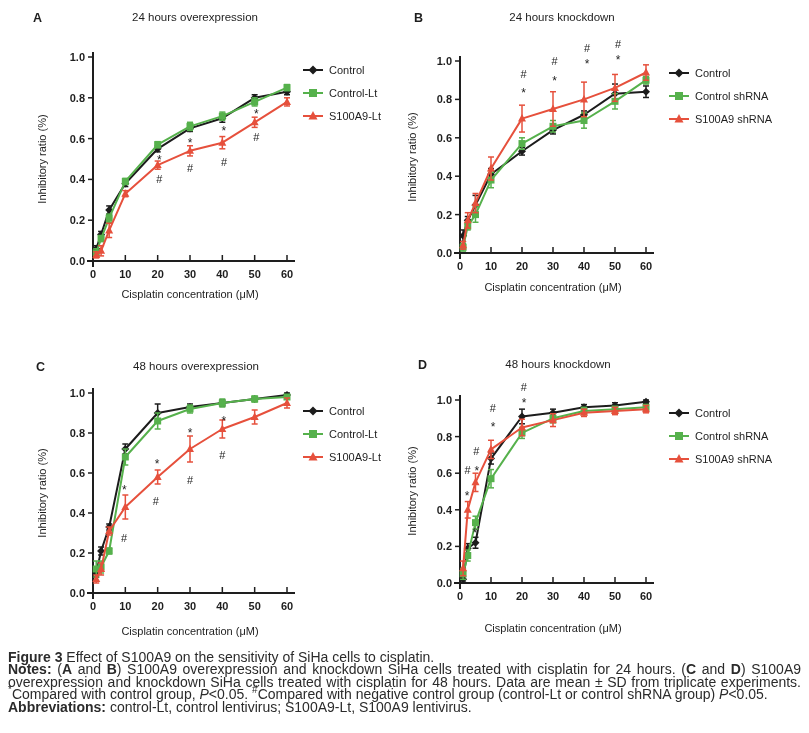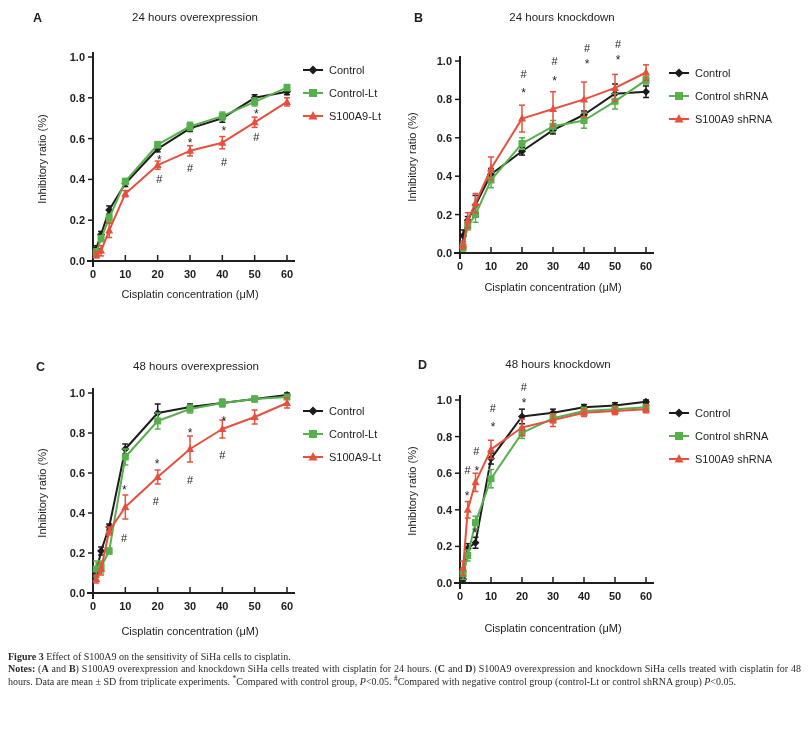--- a/index.html
+++ b/index.html
@@ -5,21 +5,21 @@
   html,body{margin:0;padding:0;background:#ffffff;}
   body{width:809px;height:733px;overflow:hidden;font-family:"Liberation Sans",sans-serif;}
   .fig{position:relative;width:809px;height:733px;background:#fff;}
   .panel{position:absolute;width:404px;height:330px;}
   #panel-A{left:0;top:0;}
   #panel-B{left:404px;top:0;}
   #panel-C{left:0;top:330px;}
   #panel-D{left:404px;top:330px;}
   svg{display:block;overflow:visible;}
   svg text{font-family:"Liberation Sans",sans-serif;fill:#1e1e1e;}
-  .caption{position:absolute;left:8px;right:8px;top:651px;font-size:10px;line-height:12.4px;color:#2b2b2b;font-family:Liberation Serif, serif;}
+  .caption{position:absolute;left:8px;right:8px;top:651px;font-size:14px;line-height:12.4px;color:#2b2b2b;}
   .caption p{margin:0;}
   .caption .justify{text-align:justify;}
   .caption b{font-weight:bold;}
   .caption sup{font-size:0.72em;line-height:0;}
   .caption i{font-style:italic;}
 </style>
 </head>
 <body>
 
 <div class="fig">
@@ -749,14 +749,15 @@
             <path d="M275 124L279.5 132.5L270.5 132.5Z" fill="#e6503c"></path>
             <text x="291" y="133" font-size="11">S100A9 shRNA</text>
           </g>
         </g>
       </svg>
   </div>
 
   <div class="caption">
     <p><b>Figure 3</b><span> Effect of S100A9 on the sensitivity of SiHa cells to cisplatin.</span></p>
     <p class="justify"><b>Notes:</b><span><span> (</span><b>A</b><span> and </span><b>B</b><span>) S100A9 overexpression and knockdown SiHa cells treated with cisplatin for 24 hours. (</span><b>C</b><span> and </span><b>D</b><span>) S100A9 overexpression and knockdown SiHa cells treated with cisplatin for 48 hours. Data are mean ± SD from triplicate experiments. </span><sup>*</sup><span>Compared with control group, </span><i>P</i><span>&lt;0.05. </span><sup>#</sup><span>Compared with negative control group (control-Lt or control shRNA group) </span><i>P</i><span>&lt;0.05.</span></span></p>
+    <p><b>Abbreviations:</b><span> control-Lt, control lentivirus; S100A9-Lt, S100A9 lentivirus.</span></p>
   </div>
 </div>
 
 </body></html>

